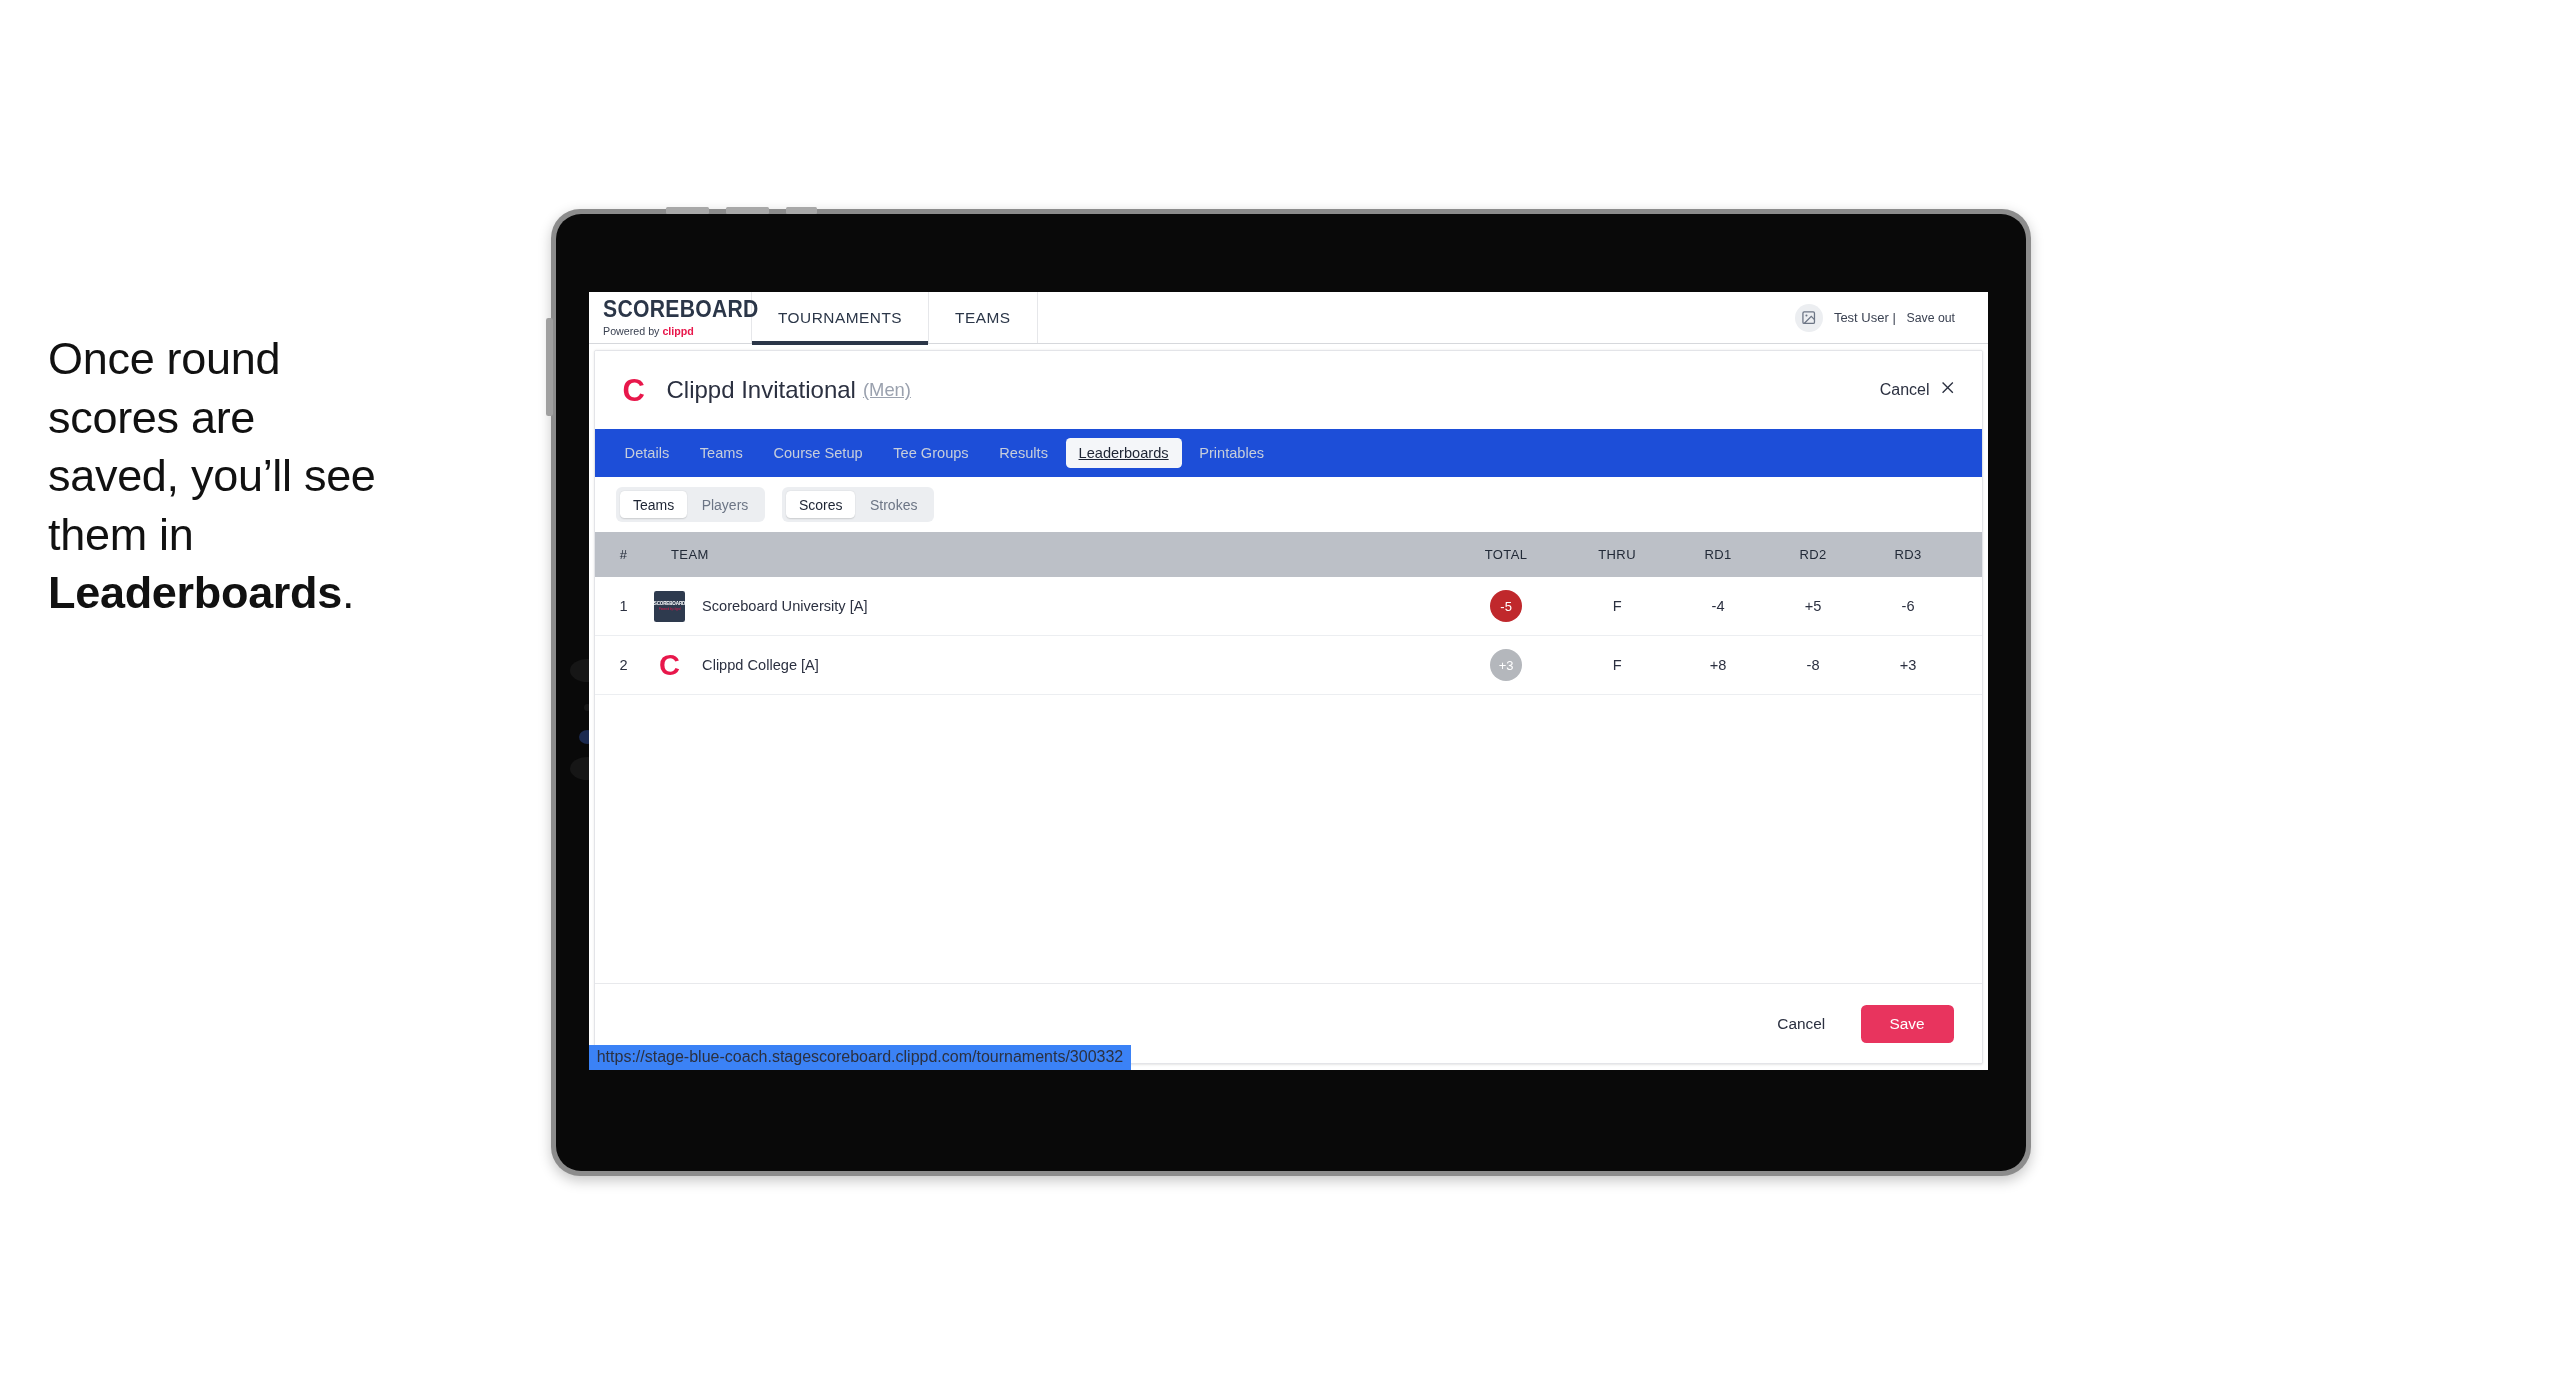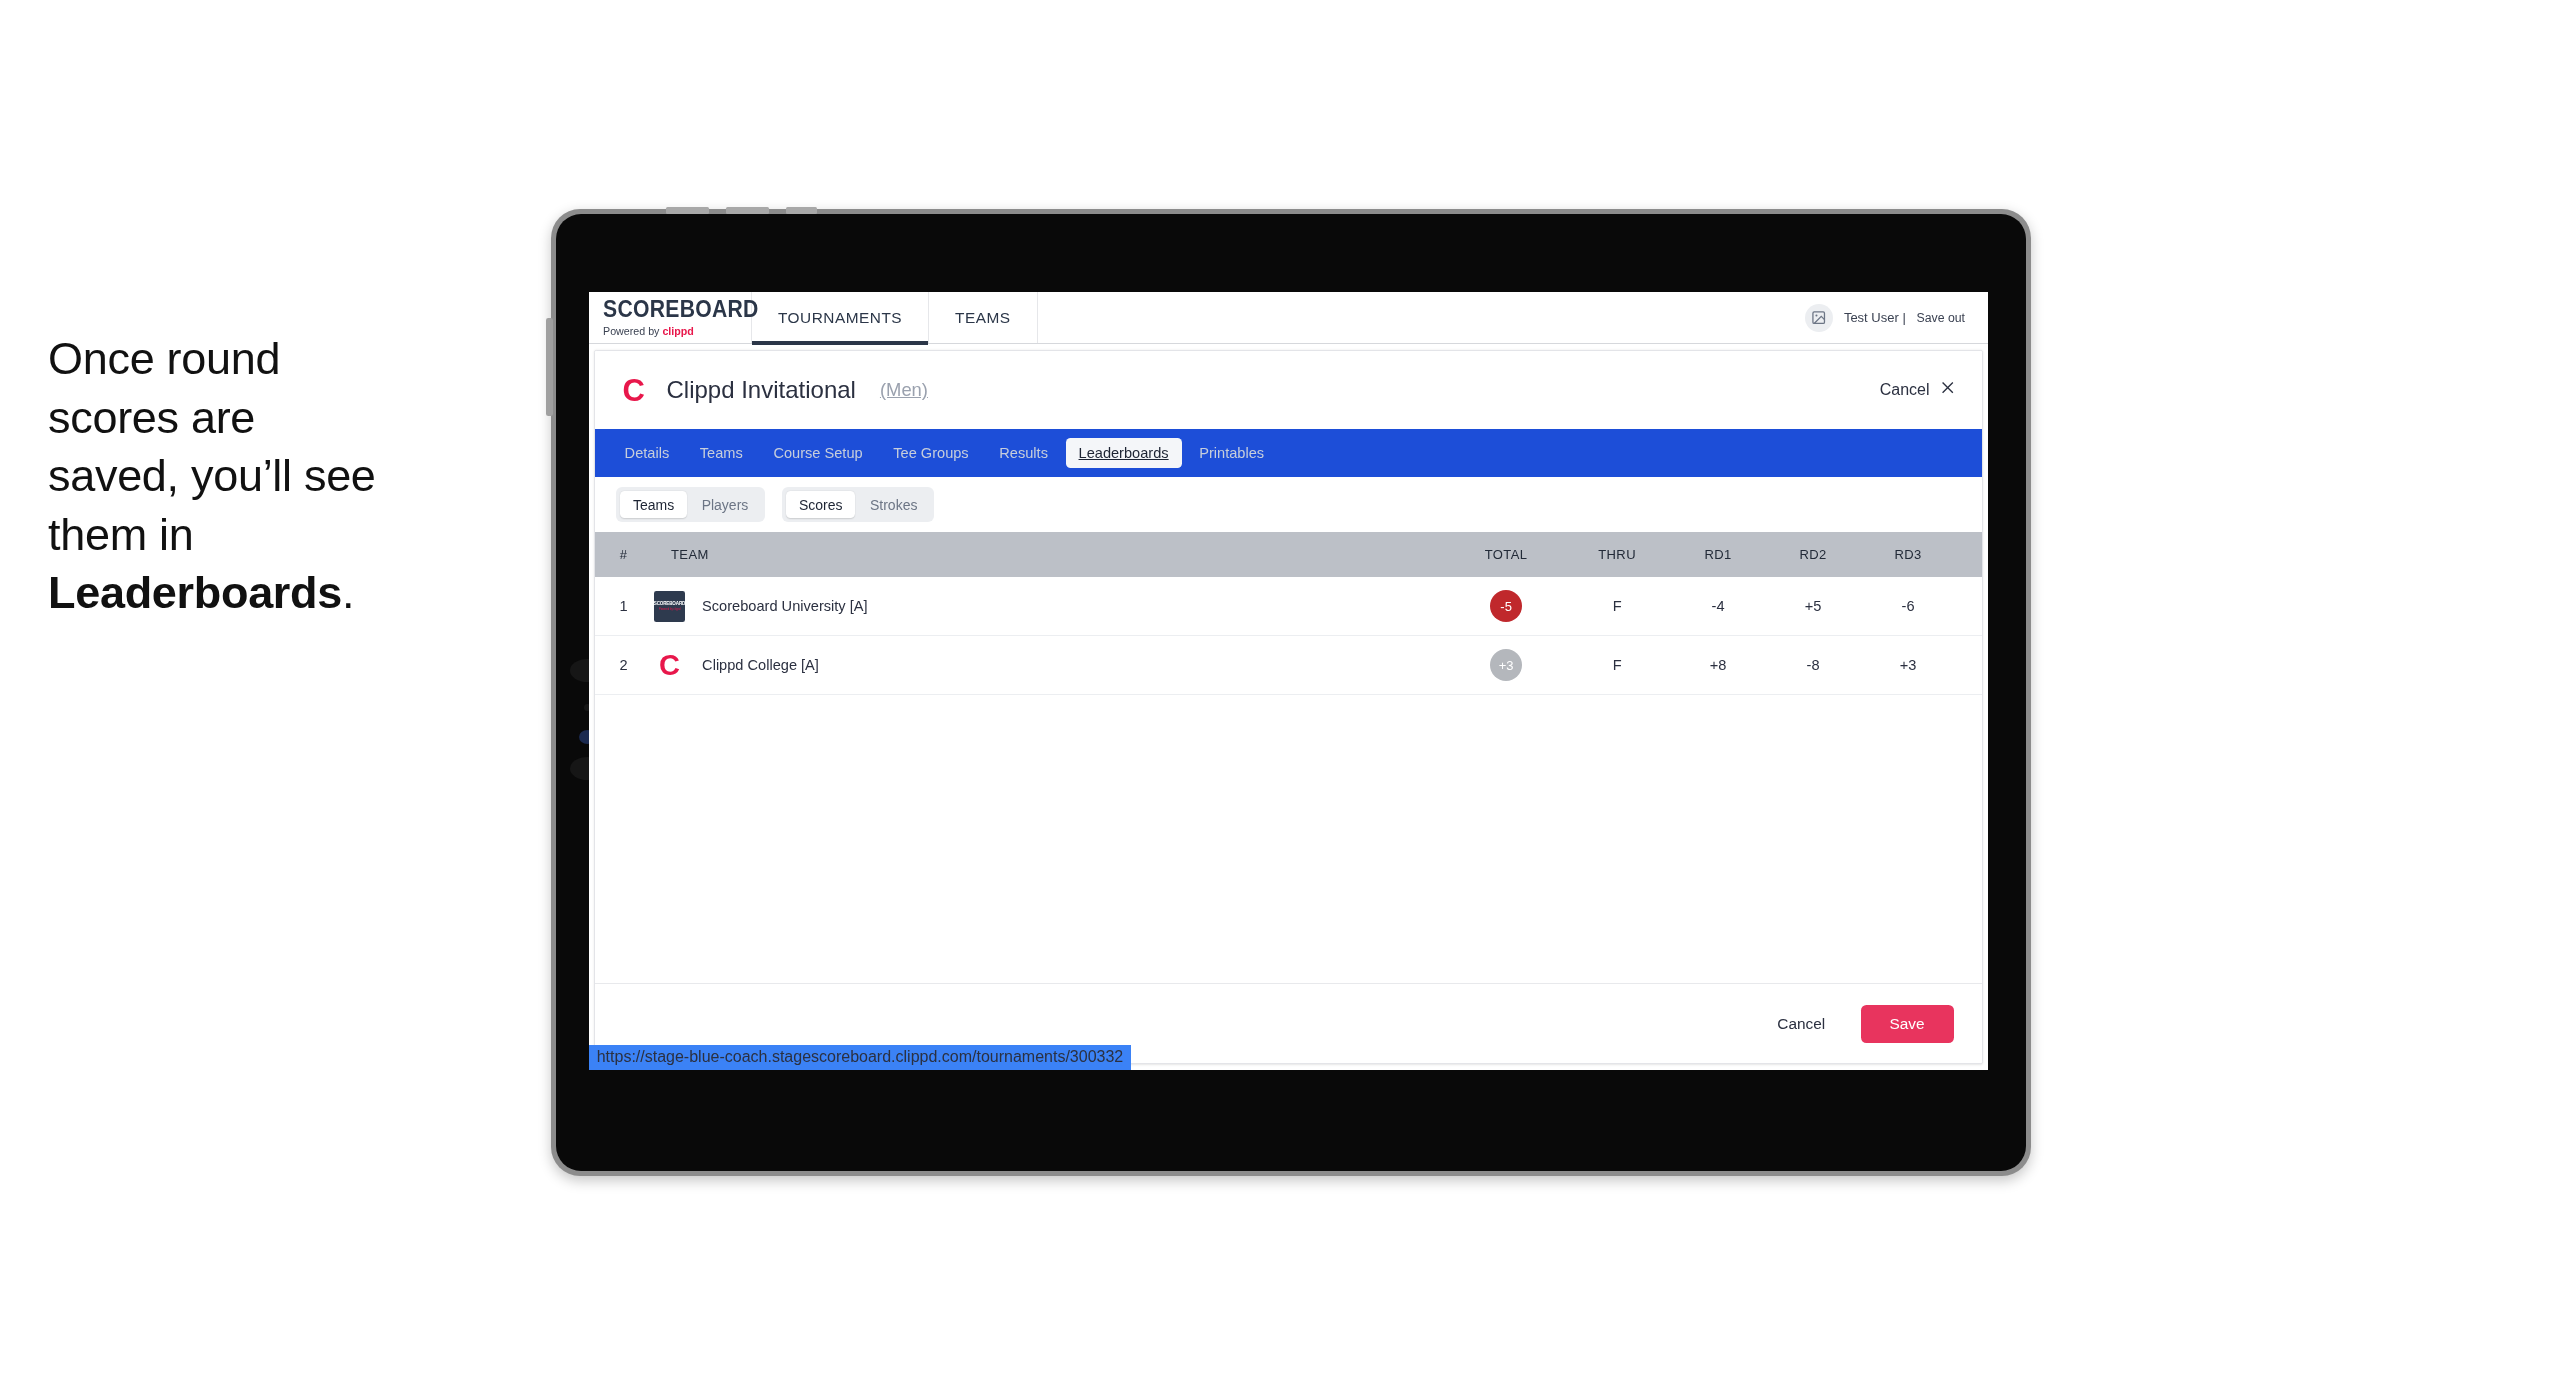--- a/index.html
+++ b/index.html
@@ -137,21 +137,21 @@
     left: 0; right: 0; bottom: -1.5px;
     height: 3.1px;
     background: #2b3648;
   }
 
   #topbar-spacer { flex: 1; }
 
   #user-area {
     display: flex;
     align-items: center;
-    padding-right: 23px;
+    padding-right: 33px;
     gap: 10.7px;
   }
   #avatar {
     width: 28px; height: 28px;
     border-radius: 50%;
     background: #eceef1;
     display: flex; align-items: center; justify-content: center;
   }
   #user-name {
     font-size: 13px;
@@ -196,21 +196,21 @@
     margin-right: 21.5px;
     font-family: "Liberation Sans", sans-serif;
   }
   #tourney-name {
     font-size: 24px;
     color: #2b3040;
   }
   #tourney-gender {
     font-size: 18.4px;
     color: #9aa1ae;
-    margin-left: 24px;
+    margin-left: 7px;
     text-decoration: underline;
   }
   #dialog-header-spacer { flex: 1; }
   #cancel-x {
     display: flex;
     align-items: center;
     gap: 10.7px;
     font-size: 16px;
     color: #2b3040;
     cursor: pointer;

